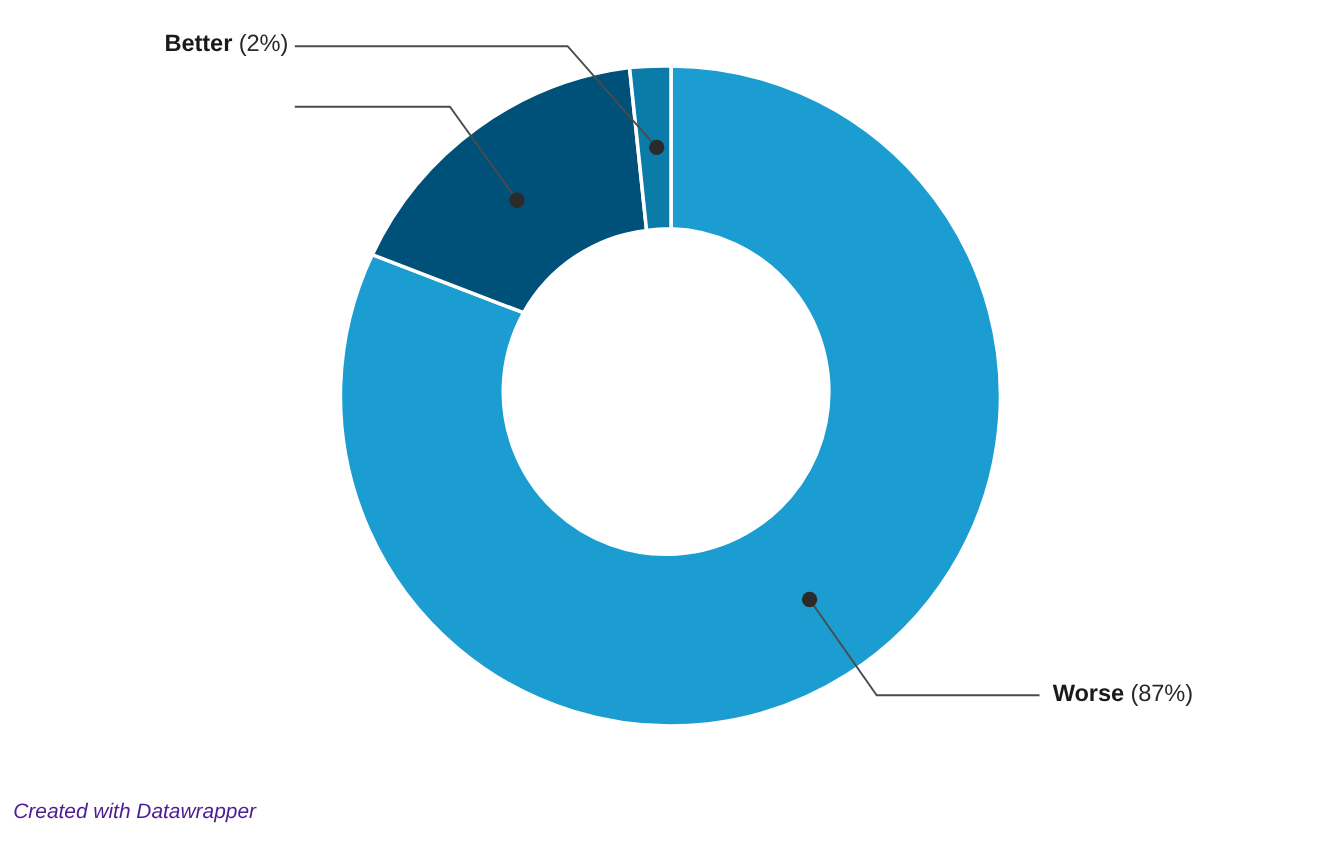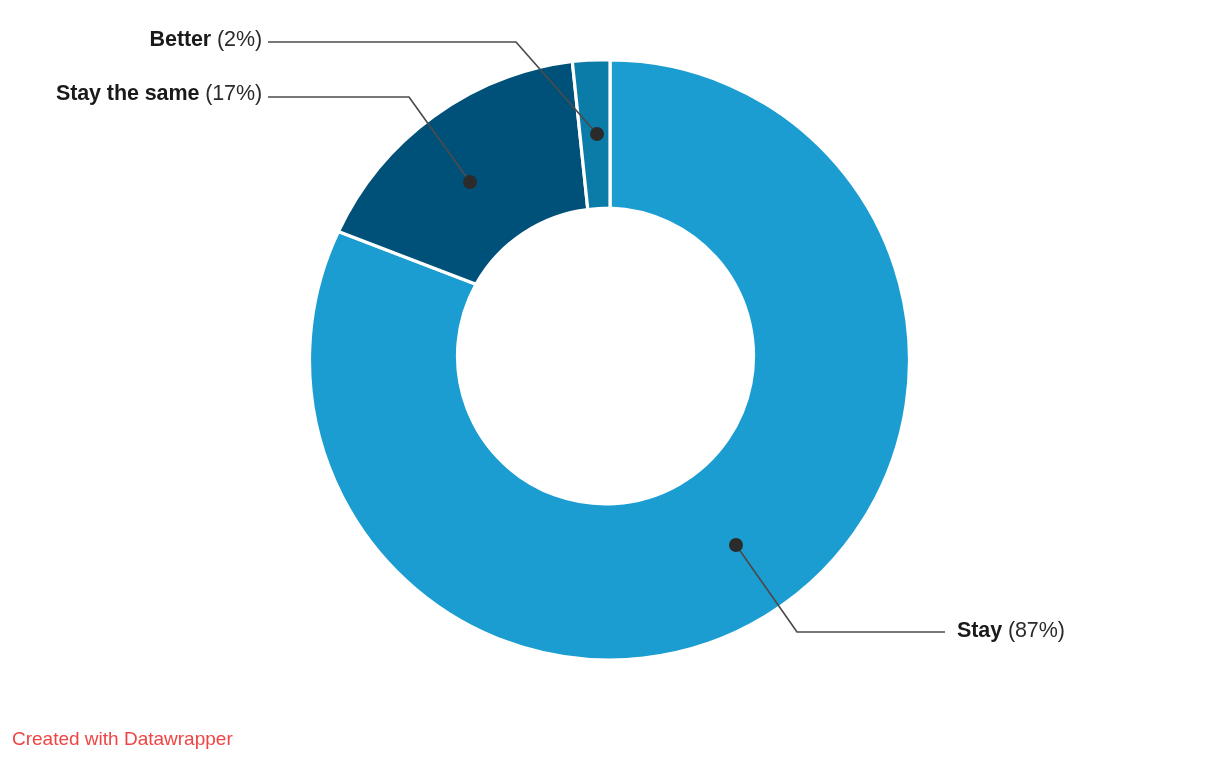--- a/index.html
+++ b/index.html
@@ -129,25 +129,21 @@
 
     <path class="leader-line" d="M 736 545 L 797 632 L 945 632" style="stroke: rgb(75, 75, 75);"></path>
     <circle class="leader-dot" cx="736" cy="545" r="7" style="fill: rgb(43, 43, 43);"></circle>
   </svg>
 
   <div class="slice-label" id="label-better">
     <span class="lbl-name">Better</span>
     <span class="lbl-pct">(2%)</span>
   </div>
 
-  <div class="slice-label" id="label-stay">
-    <span class="lbl-name">Stay the same</span>
-    <span class="lbl-pct">(17%)</span>
-  </div>
 
   <div class="slice-label" id="label-worse">
-    <span class="lbl-name">Stay</span>
+    <span class="lbl-name">Worse</span>
     <span class="lbl-pct">(87%)</span>
   </div>
 
-  <div id="footer-credit" style="color: #ef4444;">Created with Datawrapper</div>
+  <div id="footer-credit" style="color: #4c1d95; font-style: italic;">Created with Datawrapper</div>
 
 </div>
 
 </body></html>

